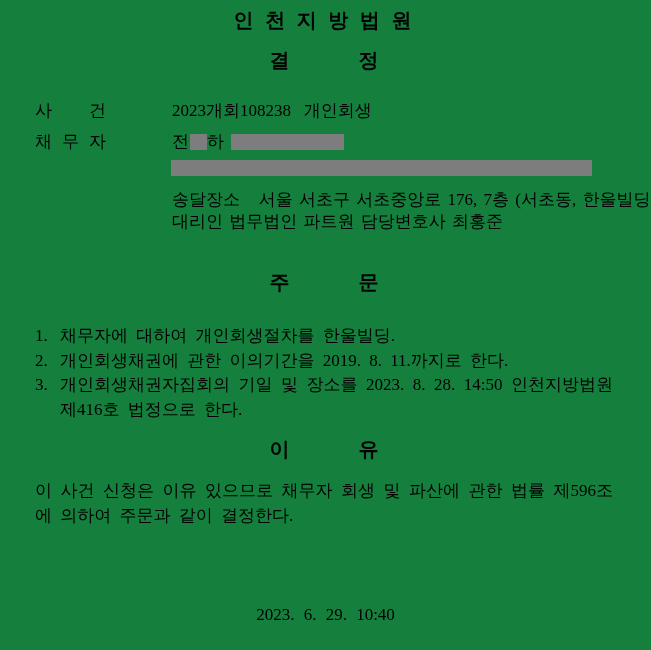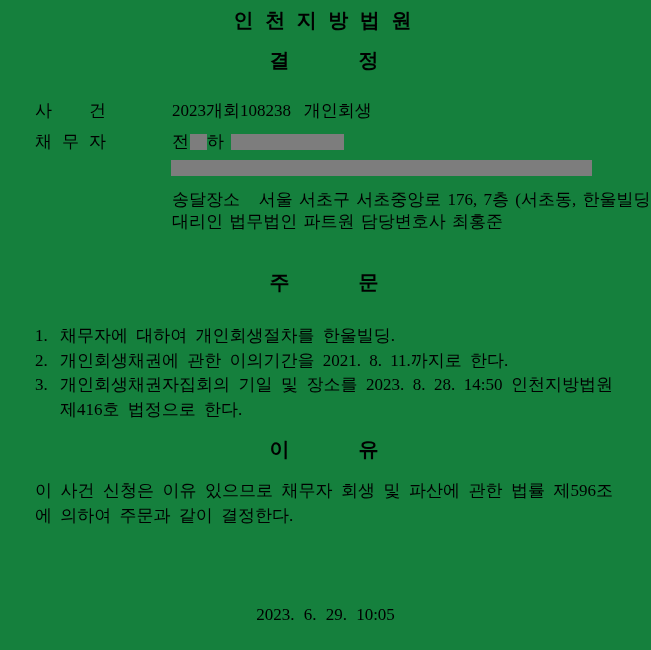--- a/index.html
+++ b/index.html
@@ -141,30 +141,30 @@
     <span>문</span>
   </div>
 
   <div class="order-list">
     <div class="order-item">
       <span class="num">1.</span>
       <span class="txt">채무자에 대하여 개인회생절차를 한울빌딩.</span>
     </div>
     <div class="order-item">
       <span class="num">2.</span>
-      <span class="txt">개인회생채권에 관한 이의기간을 2021. 8. 11.까지로 한다.</span>
+      <span class="txt">개인회생채권에 관한 이의기간을 2019. 8. 11.까지로 한다.</span>
     </div>
     <div class="order-item">
       <span class="num">3.</span>
       <span class="txt">개인회생채권자집회의 기일 및 장소를 2023. 8. 28. 14:50 인천지방법원 제416호 법정으로 한다.</span>
     </div>
   </div>
 
   <div class="section-heading heading-reason">
     <span>이</span>
     <span>유</span>
   </div>
 
   <p class="reason-body">이 사건 신청은 이유 있으므로 채무자 회생 및 파산에 관한 법률 제596조에 의하여 주문과 같이 결정한다.</p>
 
-  <div class="footer-date">2023. 6. 29. 10:05</div>
+  <div class="footer-date">2023. 6. 29. 10:40</div>
 
 </div>
 
 </body></html>

